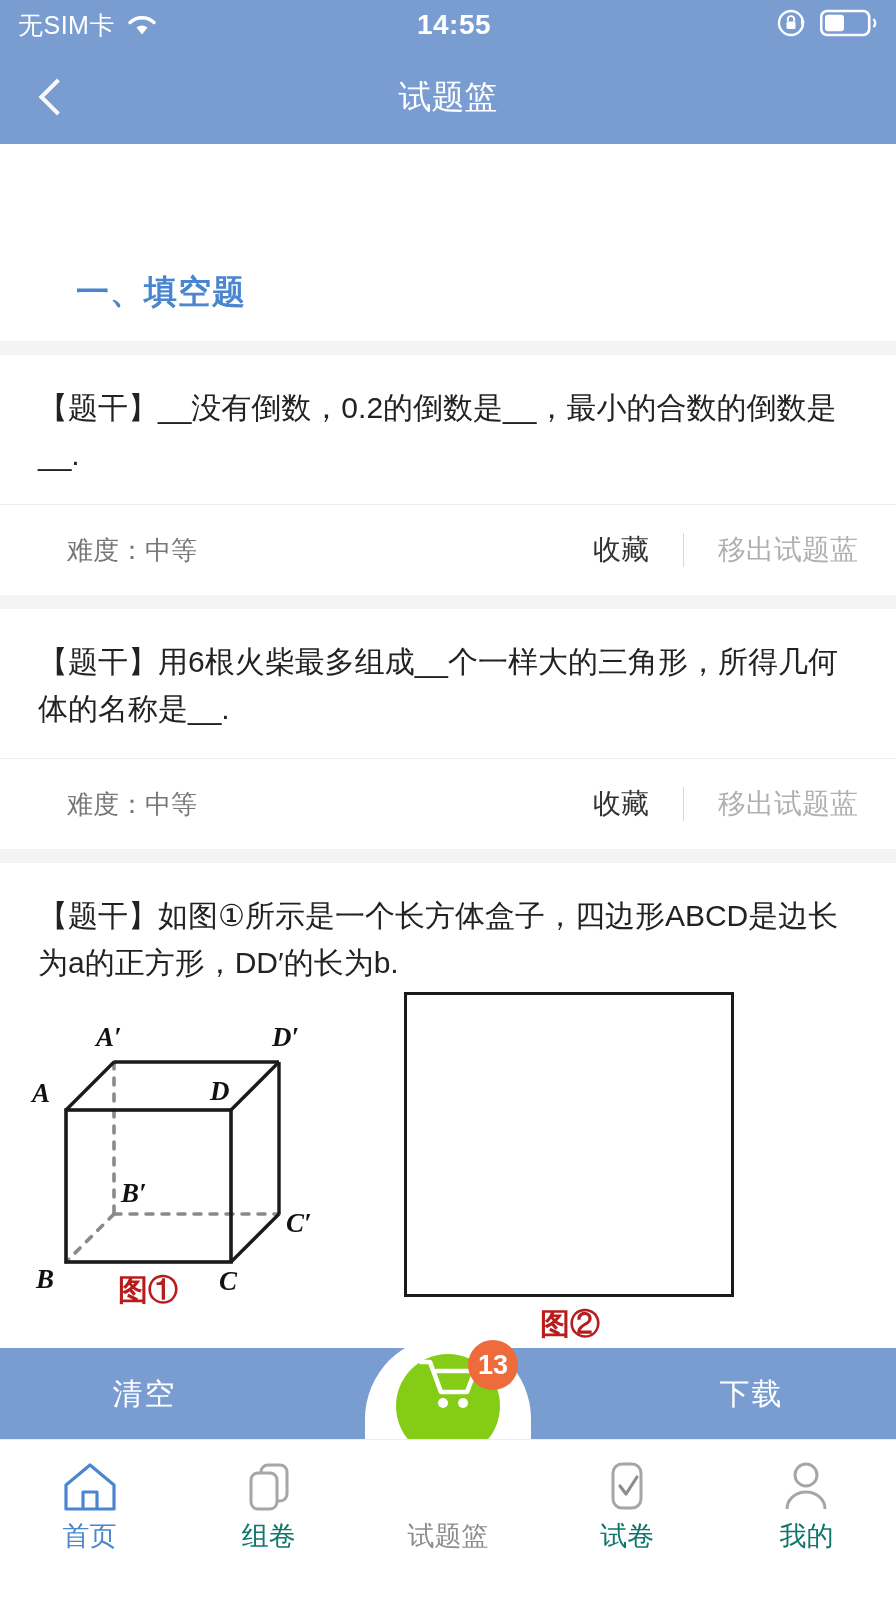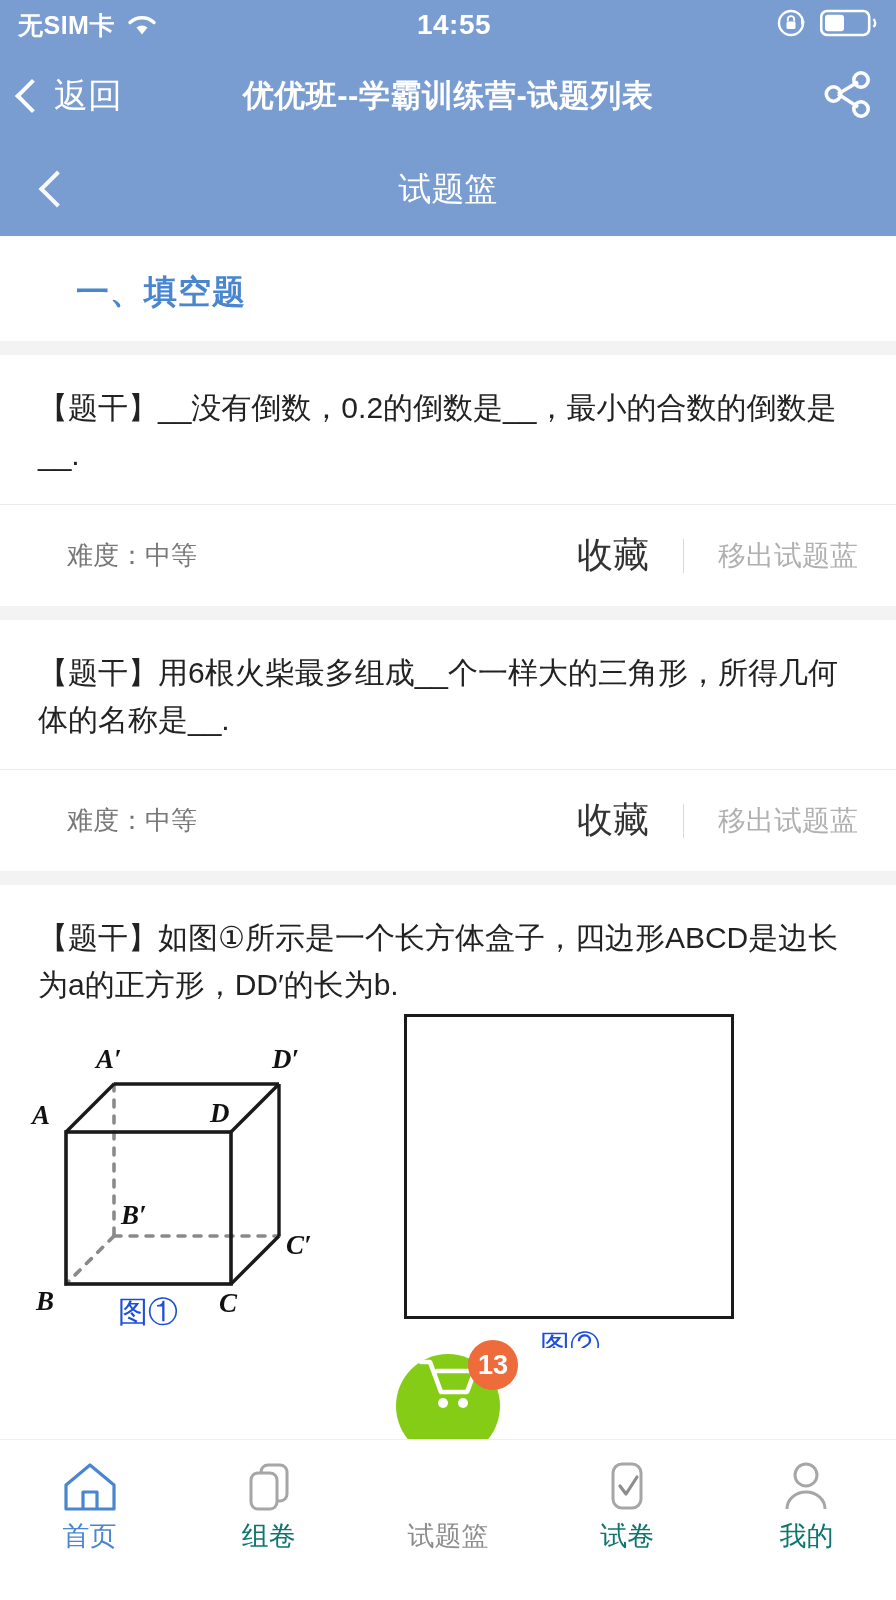--- a/index.html
+++ b/index.html
@@ -10,21 +10,21 @@
     -webkit-font-smoothing:antialiased;
   }
   .phone{position:relative;width:896px;height:1600px;overflow:hidden;background:#fff;}
 
   
   .statusbar{
     height:50px;background:#7A9DD1;color:#fff;
     display:flex;align-items:center;justify-content:space-between;
     padding:0 18px;box-sizing:border-box;
   }
-  .sb-left{display:flex;align-items:center;gap:12px;font-size:25px;letter-spacing:.5px;font-weight:bold;}
+  .sb-left{display:flex;align-items:center;gap:12px;font-size:25px;letter-spacing:.5px;}
   .sb-center{font-size:28px;font-weight:600;letter-spacing:.5px;position:absolute;left:0;right:0;text-align:center;pointer-events:none;margin-left:12px;}
   .sb-right{display:flex;align-items:center;gap:12px;z-index:2;}
   .wifi{display:inline-block;width:30px;height:24px;position:relative;}
 
   
   .navbar{
     height:92px;background:#7A9DD1;color:#fff;position:relative;
     display:flex;align-items:center;padding:0 20px;box-sizing:border-box;
   }
   .nav-back{display:flex;align-items:center;gap:10px;font-size:34px;z-index:2;}
@@ -56,27 +56,27 @@
   .q-text{
     padding:30px 38px 26px;font-size:30px;line-height:1.55;color:#222;
     border-bottom:1px solid #ececec;
   }
   .q-text.nobord{border-bottom:none;padding-bottom:6px;}
   .meta{
     display:flex;align-items:center;padding:26px 38px;font-size:26px;color:#666;margin-left:29px;
   }
   .meta .diff{color:#777;}
   .meta .spacer{flex:1;}
-  .meta .fav{color:#333;font-size:36px;}
+  .meta .fav{color:#333;font-size:28px;}
   .meta .vline{width:1px;height:34px;background:#d8d8d8;margin:0 34px;}
   .meta .remove{color:#b0b0b0;font-size:28px;}
 
   
   .figures{position:relative;height:370px;}
-  .fig-cap{font-family:"Liberation Serif","DejaVu Serif",serif;font-size:30px;color:#1d4ed8;}
+  .fig-cap{font-family:"Liberation Serif","DejaVu Serif",serif;font-size:30px;color:#b91c1c;font-weight:bold;}
 
   
   .actionbar{
     position:absolute;left:0;right:0;bottom:160px;height:92px;
     background:#7A9DD1;display:flex;align-items:center;
   }
   .act{flex:1;text-align:center;color:#fff;font-size:30px;letter-spacing:2px;}
   .act.mid{flex:1.1;}
   .cart-wrap{
     position:absolute;left:50%;transform:translateX(-50%);
@@ -135,38 +135,20 @@
       <span>
         <svg width="58" height="30" viewBox="0 0 58 30">
           <rect x="1.2" y="3" width="48" height="24" rx="6" stroke="#fff" stroke-width="2.6" fill="none"></rect>
           <rect x="5" y="6.8" width="19" height="16.4" rx="3" fill="#fff"></rect>
           <path d="M53.5 11 a5.5 5.5 0 0 1 0 8" stroke="#fff" stroke-width="2.4" fill="none"></path>
         </svg>
       </span>
     </div>
   </div>
 
-  <div class="navbar">
-    <div class="nav-back">
-      <span class="chev"></span>
-      <span>返回</span>
-    </div>
-    <div class="nav-title">优优班--学霸训练营-试题列表</div>
-    <div class="nav-share">
-      <span>
-        <svg width="58" height="58" viewBox="0 0 58 58">
-          <line x1="20" y1="29" x2="40" y2="17" stroke="#fff" stroke-width="3.4"></line>
-          <line x1="20" y1="29" x2="40" y2="42" stroke="#fff" stroke-width="3.4"></line>
-          <circle cx="15.5" cy="29" r="7.2" stroke="#fff" stroke-width="3.6" fill="none"></circle>
-          <circle cx="43" cy="15" r="7.2" stroke="#fff" stroke-width="3.6" fill="none"></circle>
-          <circle cx="43" cy="44" r="7.2" stroke="#fff" stroke-width="3.6" fill="none"></circle>
-        </svg>
-      </span>
-    </div>
-  </div>
 
   <div class="subbar">
     <span class="chev"></span>
     <div class="sub-title">试题篮</div>
   </div>
 
   <div class="content">
 
     <div class="section-head">一、填空题</div>
 
@@ -242,20 +224,25 @@
         <div class="fig-cap" style="position:absolute;left:118px;top:278px;">图①</div>
 
         <div style="position:absolute;left:404px;top:0px;width:330px;height:305px;border:3px solid #1a1a1a;box-sizing:border-box;background:#fff;"></div>
         <div class="fig-cap" style="position:absolute;left:540px;top:312px;">图②</div>
       </div>
 
     </div>
 
   </div>
 
+  <div class="actionbar">
+    <div class="act">清空</div>
+    <div class="act mid"></div>
+    <div class="act">下载</div>
+  </div>
 
   <div class="cart-wrap">
     <div class="cart-circle">
       <span>
         <svg width="66" height="60" viewBox="0 0 66 60">
           <path d="M6 8 h9 l11 30 h26 l8 -21 h-38" stroke="#fff" stroke-width="4.6" fill="none" stroke-linecap="round" stroke-linejoin="round"></path>
           <circle cx="28" cy="49" r="5" fill="#fff"></circle>
           <circle cx="48" cy="49" r="5" fill="#fff"></circle>
         </svg>
       </span>

